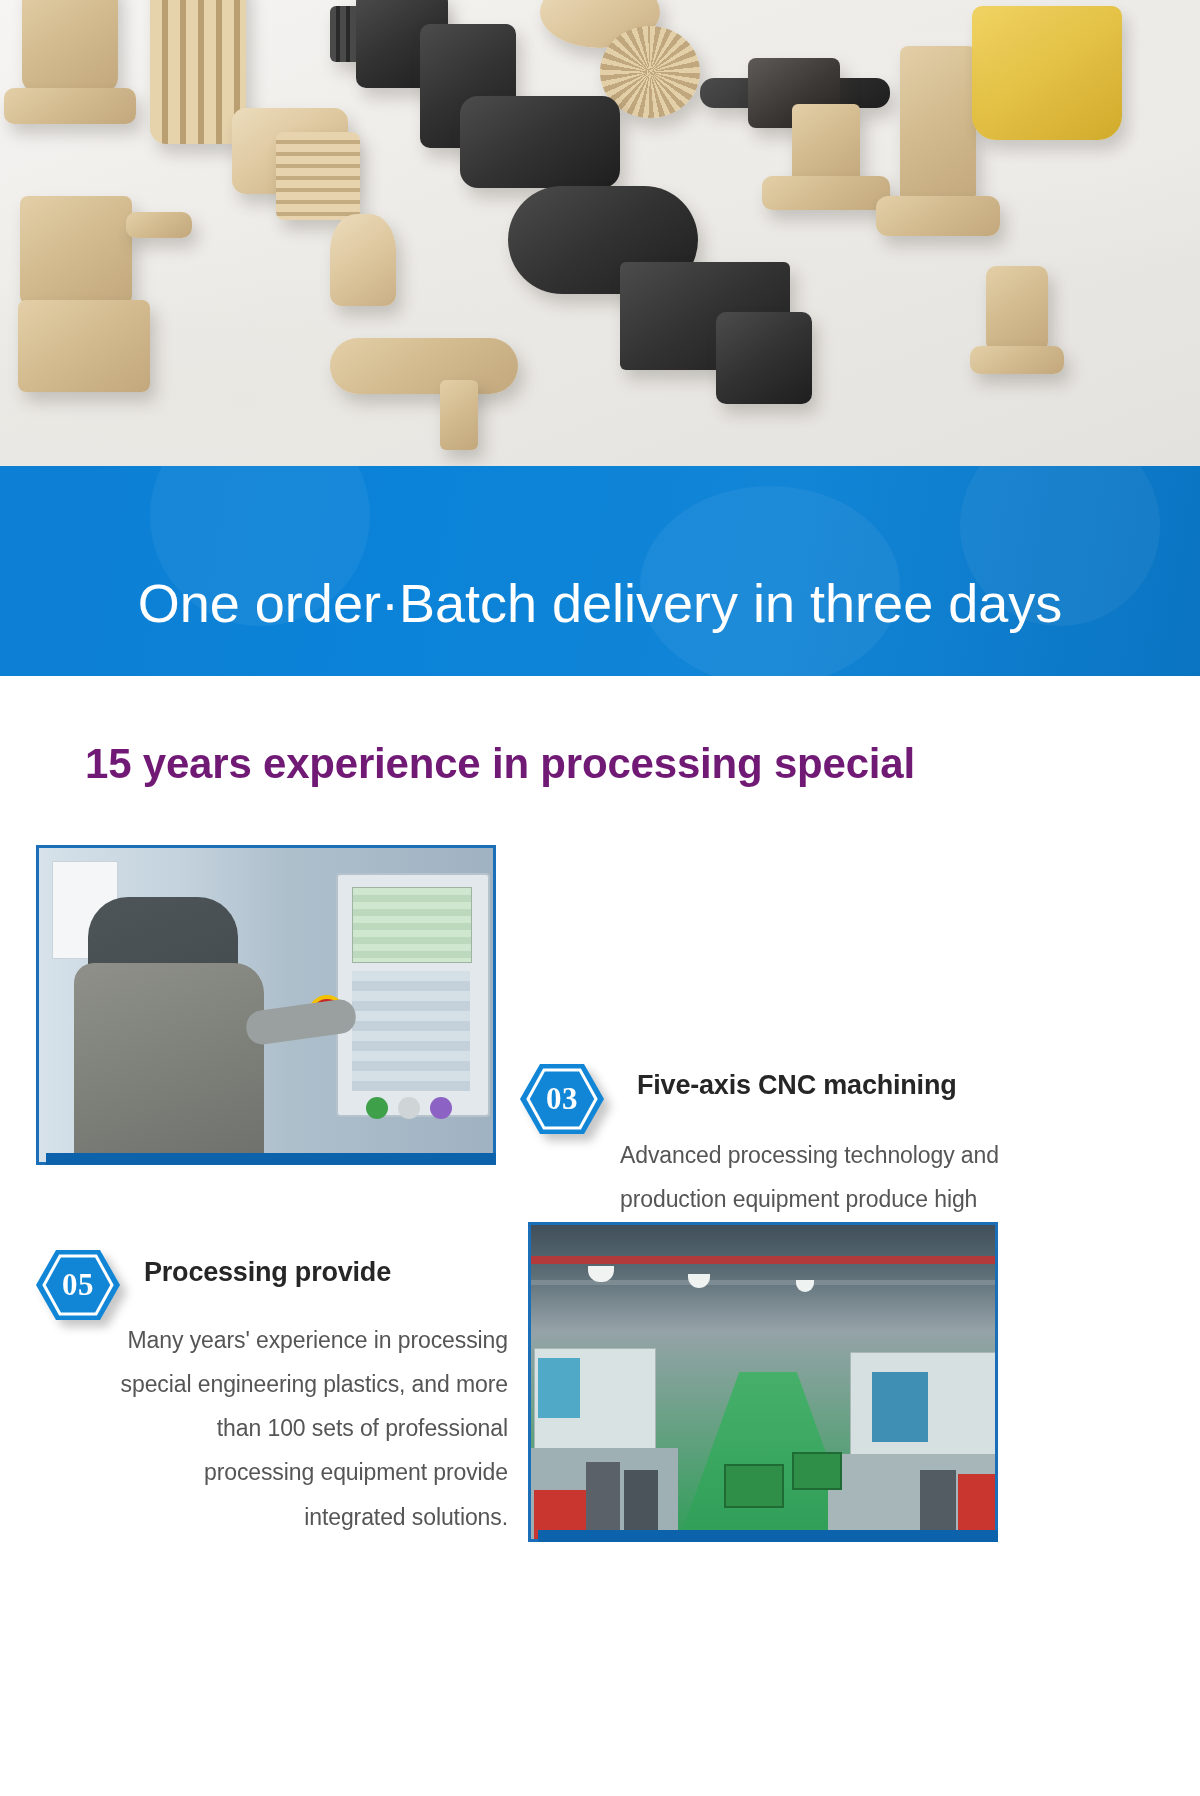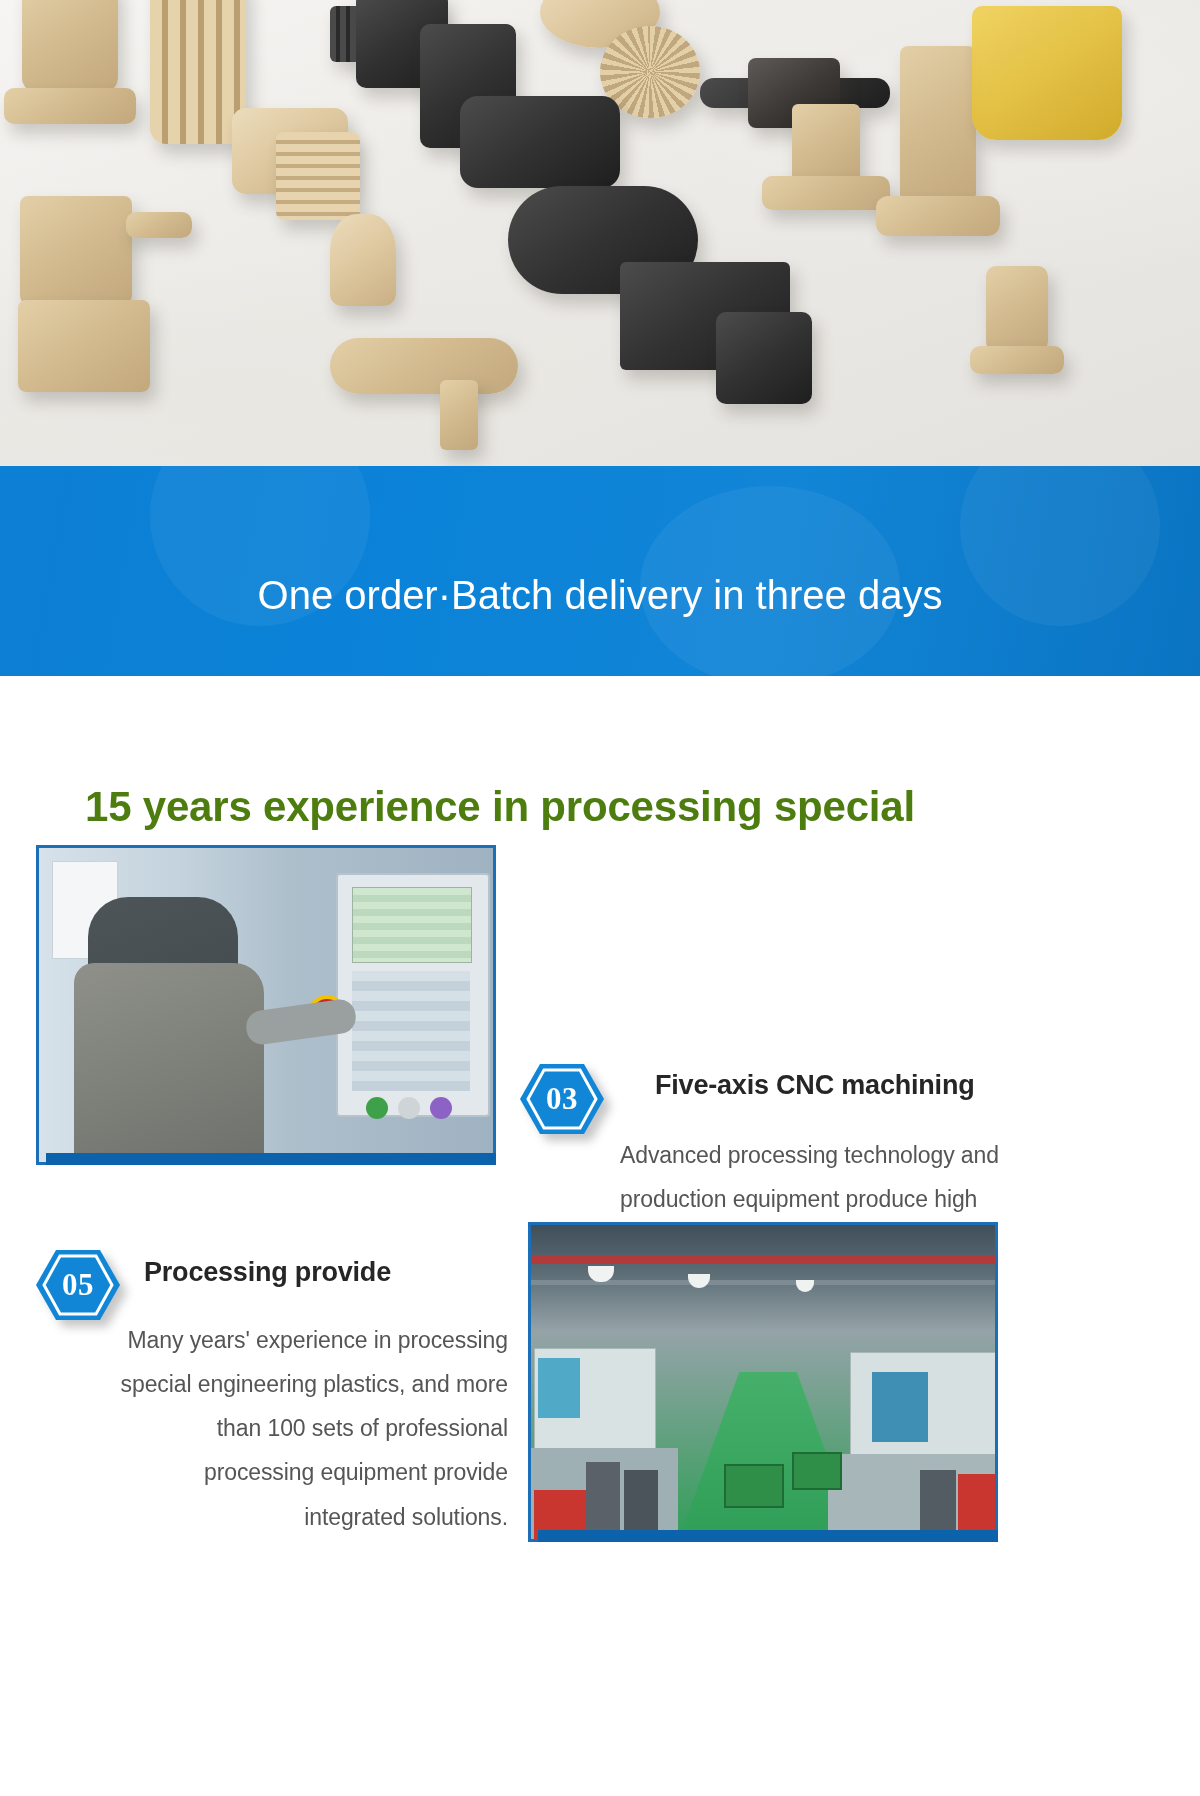--- a/index.html
+++ b/index.html
@@ -60,32 +60,32 @@
     letter-spacing:.5px;
     line-height:1.15;
     white-space:nowrap;
   }
   .banner-sub{
     position:absolute;
     left:0; top:105px;
     width:1200px;
     text-align:center;
     color:#ffffff;
-    font-size:40px;
+    font-size:54px;
     font-weight:400;
     line-height:1.2;
     white-space:nowrap;
   }
 
   
   .section-heading{
     position:absolute;
-    left:85px; top:779px;
+    left:85px; top:736px;
     width:1000px;
-    color:#4d7c0f;
+    color:#701a75;
     font-size:42px;
     font-weight:bold;
     line-height:1.32;
     letter-spacing:-0.2px;
   }
 
   
   .photo-frame{
     position:absolute;
     background:#ffffff;
@@ -149,21 +149,21 @@
   }
   .feat-body{
     position:absolute;
     color:#555555;
     font-size:23px;
     line-height:1.92;
     letter-spacing:-0.1px;
   }
 
   #hex1{ left:519px; top:1062px; }
-  #title1{ left:655px; top:1070px; }
+  #title1{ left:637px; top:1070px; }
   #body1{ left:620px; top:1133px; width:420px; }
 
   #hex2{ left:35px; top:1248px; }
   #title2{ left:144px; top:1257px; }
   #body2{ left:108px; top:1318px; width:400px;text-align:right; }
 </style>
 </head>
 <body>
 
 <div class="hero">

